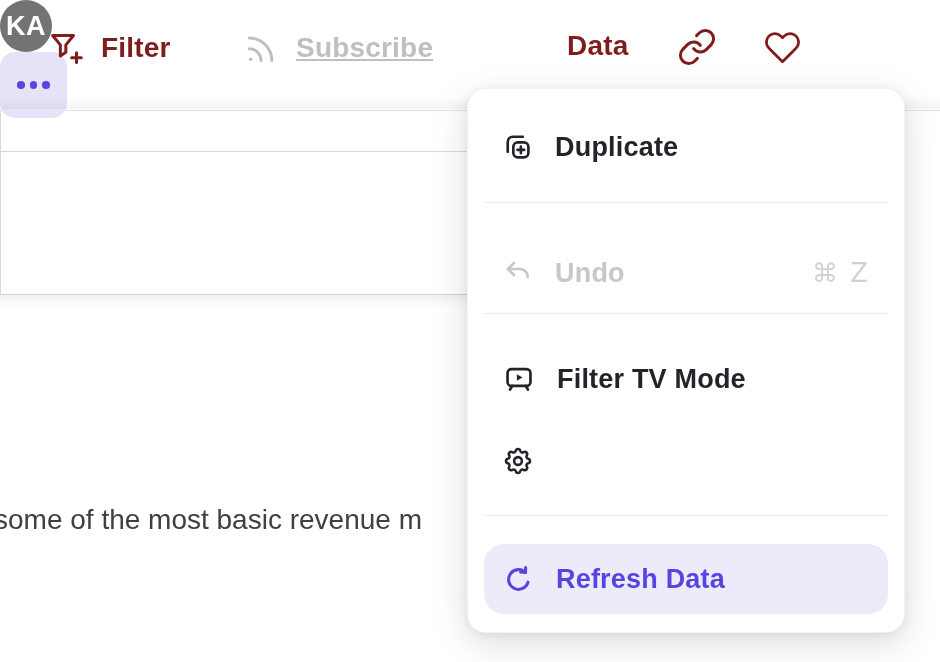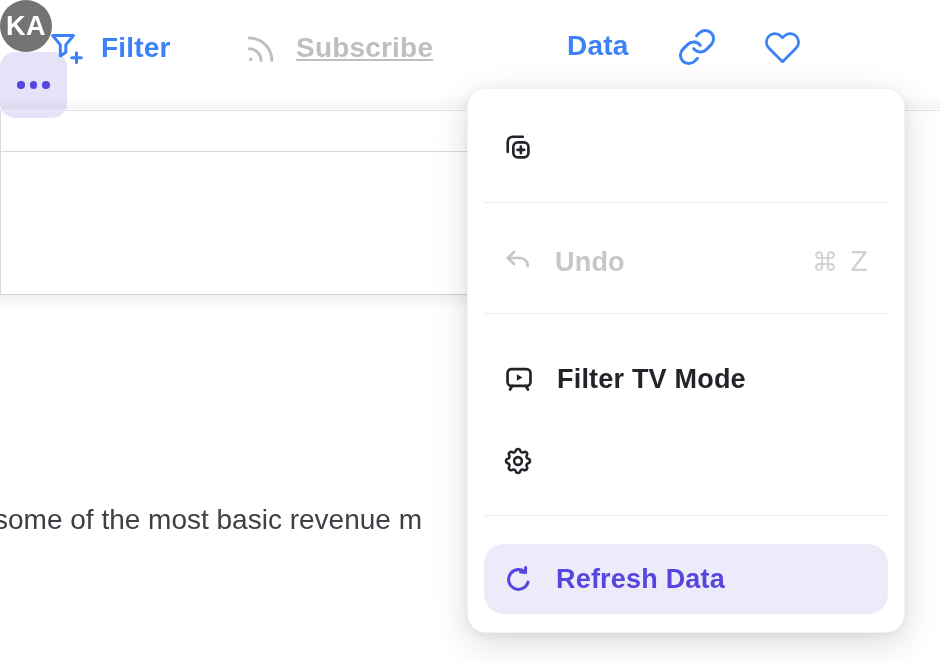--- a/index.html
+++ b/index.html
@@ -7,21 +7,21 @@
     width:940px;height:662px;position:relative;overflow:hidden;
     background:#ffffff;
     font-family:"Liberation Sans","DejaVu Sans",sans-serif;
     -webkit-font-smoothing:antialiased;
   }
   svg{display:block;fill:none;stroke:currentColor;stroke-width:1.9;stroke-linecap:round;stroke-linejoin:round;}
 
   
   .toolbar{position:absolute;left:0;top:0;width:940px;height:110px;background:#fff;border-bottom:1px solid #e2e2e2;z-index:2;}
   .toolbar-shadow{position:absolute;left:0;top:96px;width:940px;height:13px;background:linear-gradient(to bottom,rgba(0,0,0,0),rgba(0,0,0,0.045));z-index:2;}
-  .tb-btn{position:absolute;display:flex;align-items:center;gap:15px;cursor:pointer;color:#3b82f6;}
+  .tb-btn{position:absolute;display:flex;align-items:center;gap:15px;cursor:pointer;color:#7f1d1d;}
   .tb-label{font-size:28px;font-weight:600;letter-spacing:.2px;}
   .tb-btn.disabled{color:#bfbfbf;}
   #filter-btn{left:46px;top:24px;height:48px;}
   #subscribe-btn{left:241px;top:24px;height:48px;text-decoration:underline;}
   #avatar{left:471px;top:26px;width:52px;height:52px;border-radius:50%;
     background:#737373;display:flex;align-items:center;justify-content:center;
     color:#ffffff;font-size:27px;font-weight:600;letter-spacing:.5px;}
   #share-btn{left:567px;top:30px;}
   #link-btn{left:677px;top:27px;}
   #heart-btn{left:763px;top:29px;}
@@ -44,21 +44,21 @@
     border-radius:19px;border:1px solid rgba(0,0,0,0.05);
     box-shadow:0 10px 36px rgba(0,0,0,0.14),0 2px 10px rgba(0,0,0,0.06);
     z-index:10;box-sizing:border-box;}
   .menu-item{position:absolute;left:16px;right:16px;height:64px;display:flex;align-items:center;
     padding:0 18px;border-radius:12px;cursor:pointer;color:#232429;box-sizing:border-box;}
   .menu-item .mi-label{font-size:27px;font-weight:600;margin-left:21px;letter-spacing:.2px;}
   .menu-item.disabled{color:#c7c7c7;cursor:default;}
   .mi-shortcut{margin-left:auto;font-family:"DejaVu Sans",sans-serif;font-size:26px;font-weight:400;color:#d2d2d2;letter-spacing:2px;}
   .menu-divider{position:absolute;left:16px;right:16px;height:1px;background:#ececec;}
   #mi-duplicate{top:26px;}
-  #mi-undo{top:141px;}
+  #mi-undo{top:152px;}
   #mi-tv{top:258px;}
   #mi-manage{top:340px;}
   #mi-refresh{top:455px;height:70px;background:#edebfa;color:#5646df;border-radius:20px;}
   #div-1{top:113px;}
   #div-2{top:224px;}
   #div-3{top:426px;}
   .mi-icon{flex:0 0 auto;}
 </style>
 </head>
 <body>
@@ -129,20 +129,21 @@
 <div class="menu">
 
   <div class="menu-item" id="mi-duplicate">
     <span class="mi-icon">
       <svg width="32" height="32" viewBox="0 0 24 24" style="stroke-width:2">
         <path d="M15.6 4.3 H8.2 A3.9 3.9 0 0 0 4.3 8.2 V15.6"></path>
         <rect x="8.5" y="8.5" width="11.3" height="11.3" rx="3.4"></rect>
         <path d="M14.15 11.6 v5.1 M11.6 14.15 h5.1"></path>
       </svg>
     </span>
+    <span class="mi-label">Duplicate</span>
   </div>
 
   <div class="menu-divider" id="div-1"></div>
 
   <div class="menu-item disabled" id="mi-undo">
     <span class="mi-icon">
       <svg width="32" height="32" viewBox="0 0 24 24" style="stroke-width:2">
         <path d="M9 4.5 L4.5 9 L9 13.5"></path>
         <path d="M4.5 9 H13.6 A5.7 5.7 0 0 1 19.3 14.7 V15.1"></path>
       </svg>

